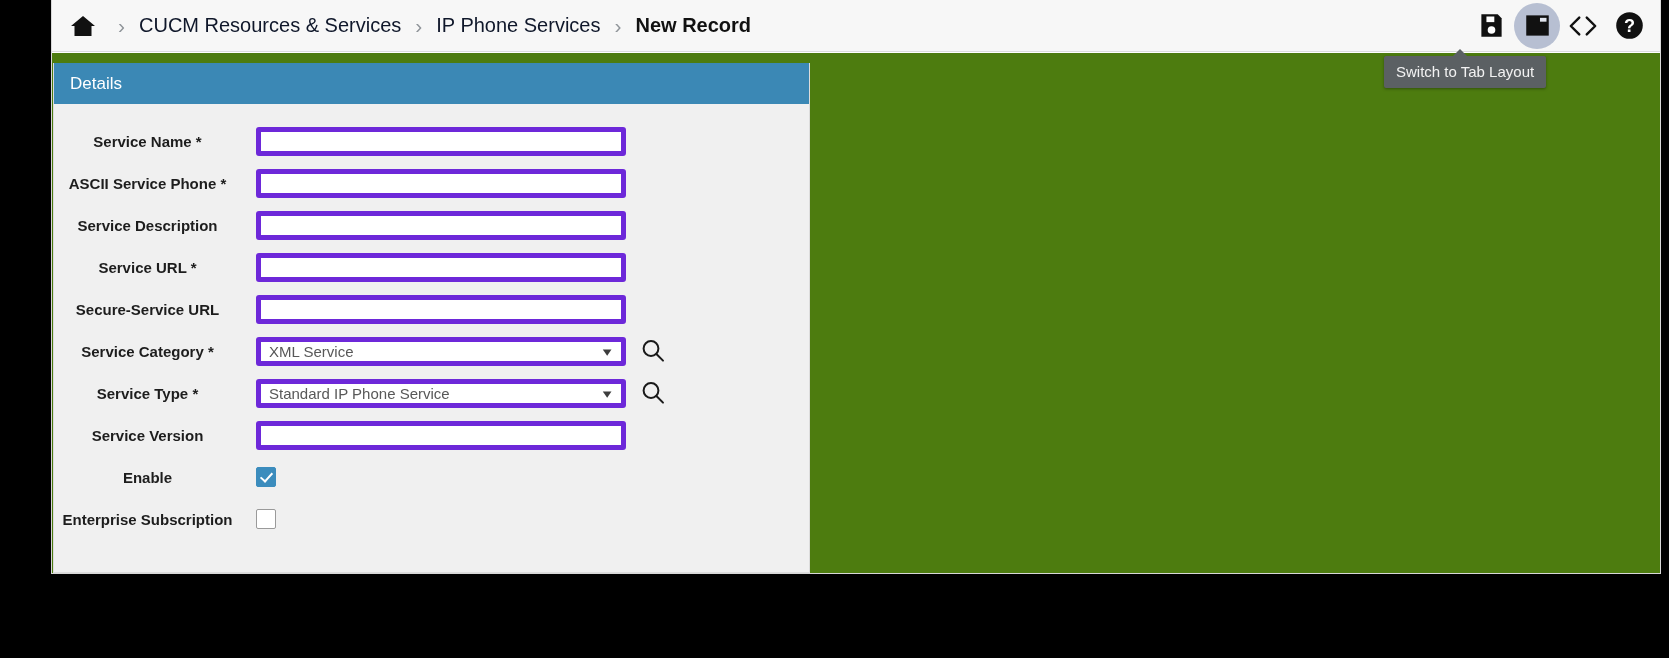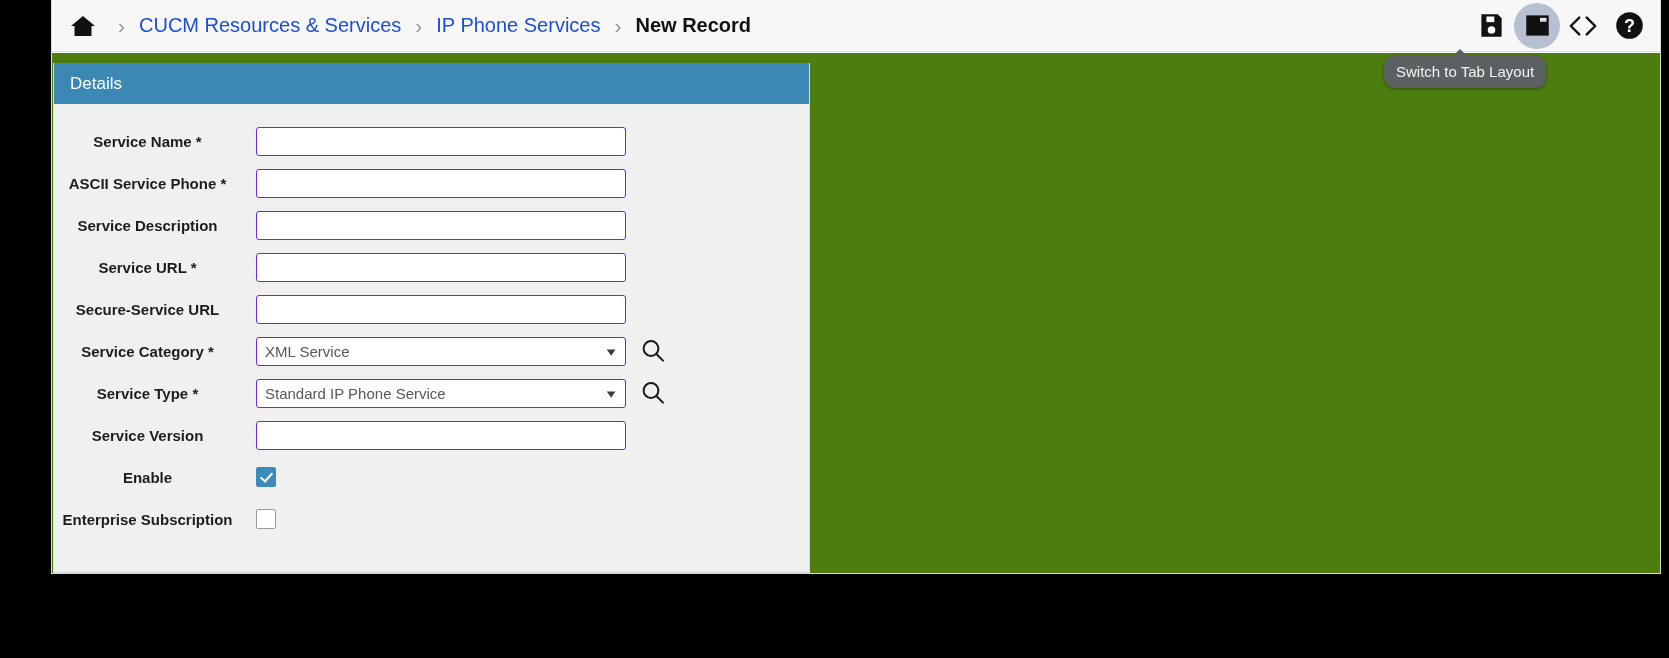--- a/index.html
+++ b/index.html
@@ -55,21 +55,21 @@
   .chev {
     color: #8f9499;
     font-size: 21px;
     line-height: 1;
     padding: 0 14px;
     font-weight: 400;
     user-select: none;
   }
   .crumb {
     font-size: 20px;
-    color: #1d4ed8;
+    color: #0f172a;
     white-space: nowrap;
     cursor: pointer;
   }
   .crumb.current {
     font-weight: bold;
     color: #111;
     cursor: default;
   }
 
   
@@ -94,21 +94,21 @@
   }
 
   
   #tooltip {
     position: absolute;
     left: 1332px; top: 56px;
     background: #5b6063;
     color: #f2f2f2;
     font-size: 15px;
     padding: 7px 12px 8px 12px;
-    border-radius: 10px;
+    border-radius: 2px;
     white-space: nowrap;
     z-index: 50;
     box-shadow: 0 1px 3px rgba(0,0,0,.35);
   }
   #tooltip:after {
     content: "";
     position: absolute;
     top: -7px; left: 68px;
     border-left: 8px solid transparent;
     border-right: 8px solid transparent;
@@ -166,21 +166,21 @@
     white-space: nowrap;
   }
   .fld {
     display: flex;
     align-items: center;
   }
   input.txt, .selbox {
     width: 370px;
     height: 29px;
     box-sizing: border-box;
-    border: 1px solid #6d28d9;
+    border: 5px solid #6d28d9;
     border-radius: 3px;
     background: #ffffff;
     font-size: 15px;
     color: #585858;
     padding: 0 8px;
     outline: none;
     font-family: "Liberation Sans", sans-serif;
   }
   .selbox {
     display: flex;

